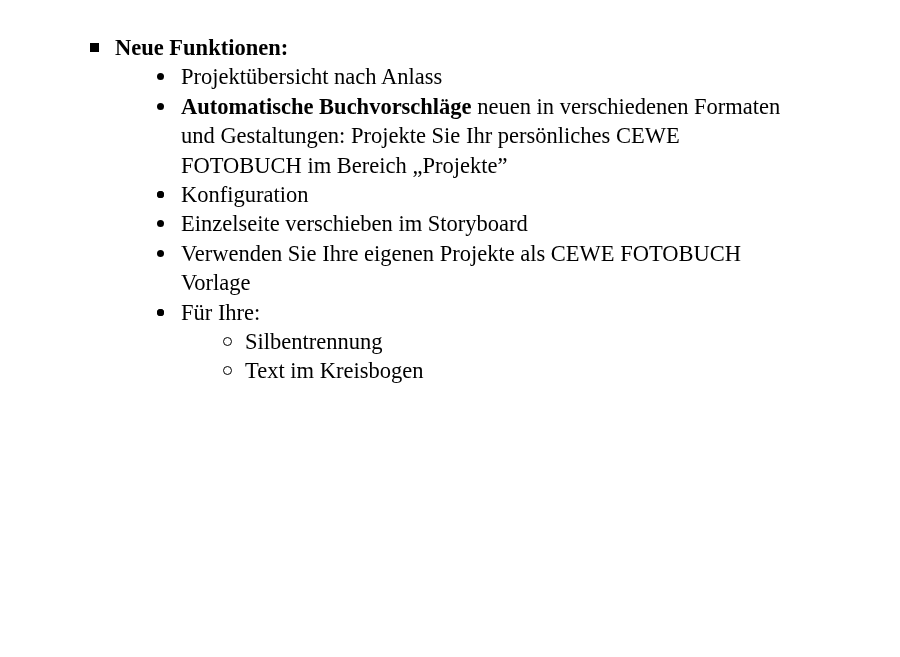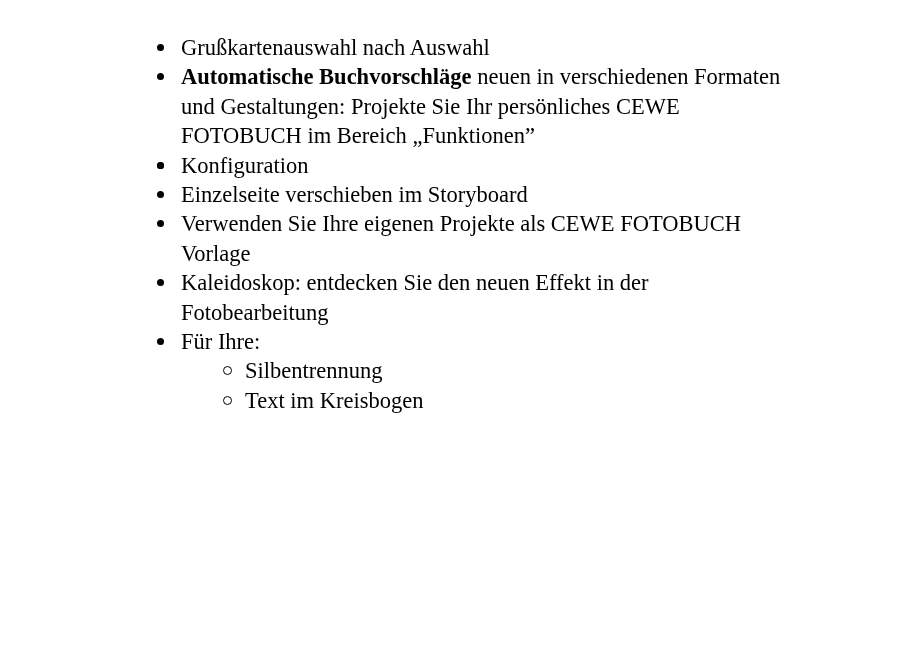--- a/index.html
+++ b/index.html
@@ -59,34 +59,38 @@
     border: 1.5px solid #000000;
     border-radius: 50%;
     background: #ffffff;
   }
 </style>
 </head>
 <body>
 
 <div class="doc">
 
+  <div class="li l1">
+    <span class="b1"></span>
+    <div class="txt">Neue Funktionen:</div>
+  </div>
 
   <div class="li l2">
     <span class="b2"></span>
     <div class="txt">
-        <span class="ln">Grußkartenauswahl nach Auswahl</span>
+        <span class="ln">Projektübersicht nach Anlass</span>
       </div>
   </div>
 
   <div class="li l2">
     <span class="b2"></span>
     <div class="txt">
         <span class="ln"><b>Automatische Buchvorschläge</b><span> neuen in verschiedenen Formaten</span></span>
         <span class="ln">und Gestaltungen: Projekte Sie Ihr persönliches CEWE</span>
-        <span class="ln">FOTOBUCH im Bereich „Funktionen”</span>
+        <span class="ln">FOTOBUCH im Bereich „Projekte”</span>
       </div>
   </div>
 
   <div class="li l2">
     <span class="b2"></span>
   </div>
 
   <div class="li l2">
     <span class="b2"></span>
     <div class="txt">
@@ -104,24 +108,20 @@
   <div class="li l2">
     <span class="b2"></span>
     <div class="txt">
         <span class="ln">Verwenden Sie Ihre eigenen Projekte als CEWE FOTOBUCH</span>
         <span class="ln">Vorlage</span>
       </div>
   </div>
 
   <div class="li l2">
     <span class="b2"></span>
-    <div class="txt">
-        <span class="ln">Kaleidoskop: entdecken Sie den neuen Effekt in der</span>
-        <span class="ln">Fotobearbeitung</span>
-      </div>
   </div>
 
   <div class="li l2">
     <span class="b2"></span>
     <div class="txt">
         <span class="ln">Für Ihre:</span>
       </div>
   </div>
 
   <div class="li l3">

